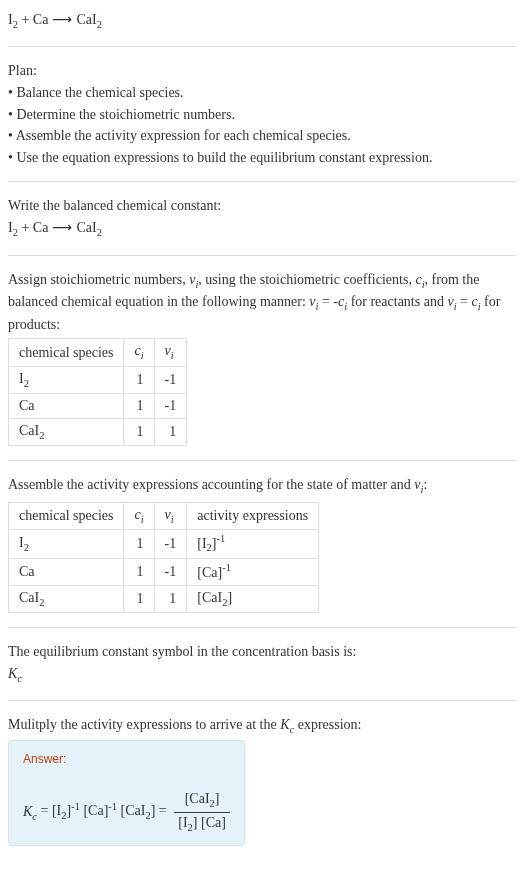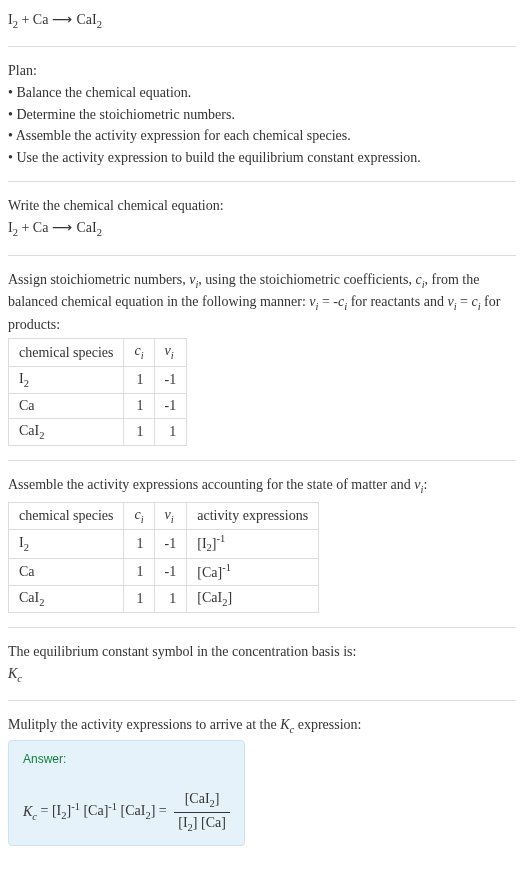--- a/index.html
+++ b/index.html
@@ -36,21 +36,21 @@
   .answer-box {
     background: #e6f2f9;
     border: 1px solid #cde4f0;
     border-radius: 4px;
     padding: 10px 14px;
     display: inline-block;
   }
   .answer-label {
     font-family: Arial, Helvetica, sans-serif;
     font-size: 12px;
-    color: #15803d;
+    color: #c2410c;
   }
   .frac {
     display: inline-block;
     vertical-align: middle;
     text-align: center;
     margin-left: 4px;
   }
   .frac .num {
     display: block;
     border-bottom: 1px solid #333;
@@ -70,30 +70,30 @@
 <div class="section">
   <p>
     I<span class="sub">2</span> + Ca&nbsp;<span class="arrow">⟶</span>&nbsp;CaI<span class="sub">2</span>
   </p>
 </div>
 
 <hr>
 
 <div class="section">
   <p>Plan:</p>
-  <p>• Balance the chemical equation.</p>
+  <p>• Balance the chemical species.</p>
   <p>• Determine the stoichiometric numbers.</p>
   <p>• Assemble the activity expression for each chemical species.</p>
-  <p>• Use the activity expression to build the equilibrium constant expression.</p>
+  <p>• Use the equation expressions to build the equilibrium constant expression.</p>
 </div>
 
 <hr>
 
 <div class="section">
-  <p>Write the chemical chemical equation:</p>
+  <p>Write the balanced chemical constant:</p>
   <p>
     I<span class="sub">2</span> + Ca&nbsp;<span class="arrow">⟶</span>&nbsp;CaI<span class="sub">2</span>
   </p>
 </div>
 
 <hr>
 
 <div class="section">
   <p>
     Assign stoichiometric numbers, <span class="italic">ν<span class="sub">i</span></span>, using the stoichiometric coefficients, <span class="italic">c<span class="sub">i</span></span>, from the balanced chemical equation in the following manner: <span class="italic">ν<span class="sub">i</span></span> = -<span class="italic">c<span class="sub">i</span></span> for reactants and <span class="italic">ν<span class="sub">i</span></span> = <span class="italic">c<span class="sub">i</span></span> for products:

